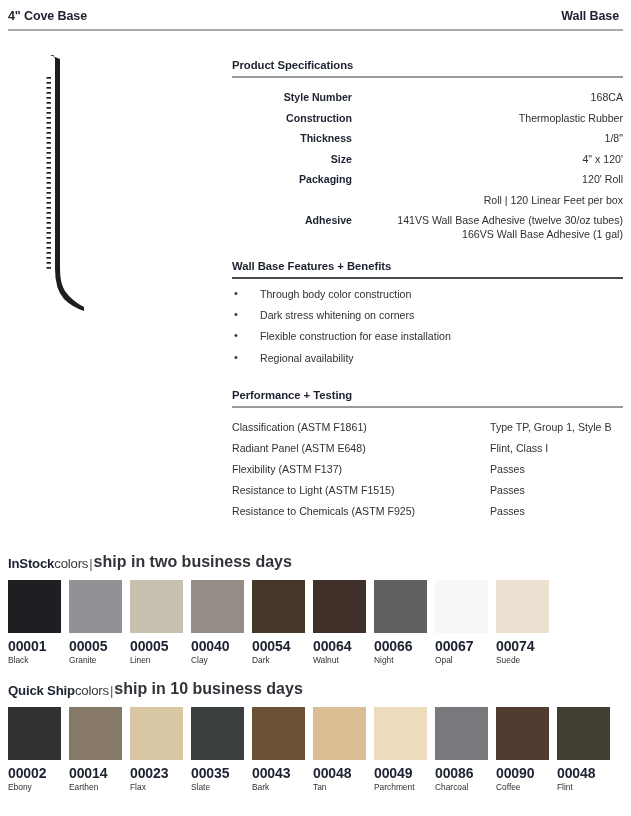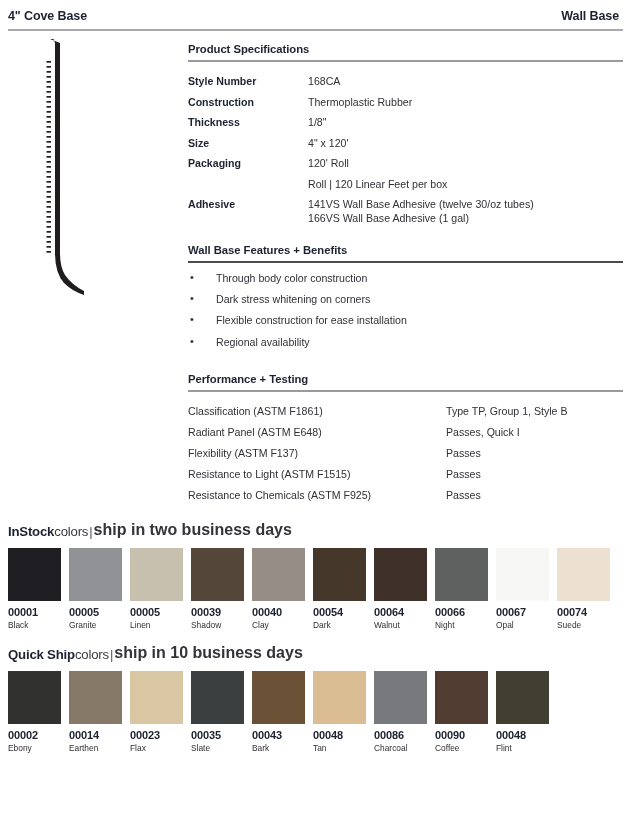--- a/index.html
+++ b/index.html
@@ -33,21 +33,22 @@
   }
   .header-rule {
     height: 2px;
     background: #a9a9ad;
     margin: 6px 8px 0 8px;
   }
 
   
   .content {
     display: flex;
-    padding: 0 8px;
+    padding: 16px 8px;
+    gap: 44px;
   }
   .left-col {
     width: 180px;
     flex: 0 0 180px;
     position: relative;
     padding-top: 6px;
   }
   .right-col {
     flex: 1 1 auto;
     padding-top: 12px;
@@ -81,20 +82,21 @@
 
   .section-block { margin-bottom: 16px; }
 
   
   .spec-table { width: 100%; border-collapse: collapse; }
   .spec-table td {
     vertical-align: top;
     padding: 3.2px 0;
     font-size: 10.6px;
     line-height: 1.33;
+    text-align: right;
   }
   .spec-label {
     width: 120px;
     font-weight: bold;
     color: #1d2230;
   }
   .spec-value { color: #303036; }
   .spec-value .sub-line { display: block; }
 
   
@@ -163,21 +165,21 @@
   .swatch-cell {
     width: 53px;
     flex: 0 0 53px;
   }
   .swatch-chip {
     width: 53px;
     height: 53px;
     display: block;
   }
   .swatch-code {
-    font-size: 11px;
+    font-size: 14px;
     font-weight: bold;
     color: #1d2230;
     margin-top: 5px;
     line-height: 1.25;
     letter-spacing: -0.1px;
   }
   .swatch-name {
     font-size: 8.4px;
     color: #303036;
     line-height: 1.25;
@@ -303,21 +305,21 @@
       <div class="section-heading">Performance + Testing</div>
       <div class="section-rule thick"></div>
       <table class="perf-table">
         <tbody>
           <tr>
             <td class="perf-name">Classification (ASTM F1861)</td>
             <td class="perf-result">Type TP, Group 1, Style B</td>
           </tr>
           <tr>
             <td class="perf-name">Radiant Panel (ASTM E648)</td>
-            <td class="perf-result">Passes, Quick I</td>
+            <td class="perf-result">Flint, Class I</td>
           </tr>
           <tr>
             <td class="perf-name">Flexibility (ASTM F137)</td>
             <td class="perf-result">Passes</td>
           </tr>
           <tr>
             <td class="perf-name">Resistance to Light (ASTM F1515)</td>
             <td class="perf-result">Passes</td>
           </tr>
           <tr>
@@ -348,25 +350,20 @@
       <span class="swatch-chip" style="background-color: rgb(145, 146, 149);"></span>
       <div class="swatch-code">00005</div>
       <div class="swatch-name">Granite</div>
     </div>
     <div class="swatch-cell">
       <span class="swatch-chip" style="background-color: rgb(200, 192, 175);"></span>
       <div class="swatch-code">00005</div>
       <div class="swatch-name">Linen</div>
     </div>
     <div class="swatch-cell">
-      <span class="swatch-chip" style="background-color: rgb(84, 70, 57);"></span>
-      <div class="swatch-code">00039</div>
-      <div class="swatch-name">Shadow</div>
-    </div>
-    <div class="swatch-cell">
       <span class="swatch-chip" style="background-color: rgb(149, 141, 134);"></span>
       <div class="swatch-code">00040</div>
       <div class="swatch-name">Clay</div>
     </div>
     <div class="swatch-cell">
       <span class="swatch-chip" style="background-color: rgb(69, 55, 41);"></span>
       <div class="swatch-code">00054</div>
       <div class="swatch-name">Dark</div>
     </div>
     <div class="swatch-cell">
@@ -424,20 +421,25 @@
       <span class="swatch-chip" style="background-color: rgb(107, 82, 55);"></span>
       <div class="swatch-code">00043</div>
       <div class="swatch-name">Bark</div>
     </div>
     <div class="swatch-cell">
       <span class="swatch-chip" style="background-color: rgb(219, 189, 147);"></span>
       <div class="swatch-code">00048</div>
       <div class="swatch-name">Tan</div>
     </div>
     <div class="swatch-cell">
+      <span class="swatch-chip" style="background-color: rgb(236, 220, 188);"></span>
+      <div class="swatch-code">00049</div>
+      <div class="swatch-name">Parchment</div>
+    </div>
+    <div class="swatch-cell">
       <span class="swatch-chip" style="background-color: rgb(120, 121, 124);"></span>
       <div class="swatch-code">00086</div>
       <div class="swatch-name">Charcoal</div>
     </div>
     <div class="swatch-cell">
       <span class="swatch-chip" style="background-color: rgb(81, 60, 50);"></span>
       <div class="swatch-code">00090</div>
       <div class="swatch-name">Coffee</div>
     </div>
     <div class="swatch-cell">

